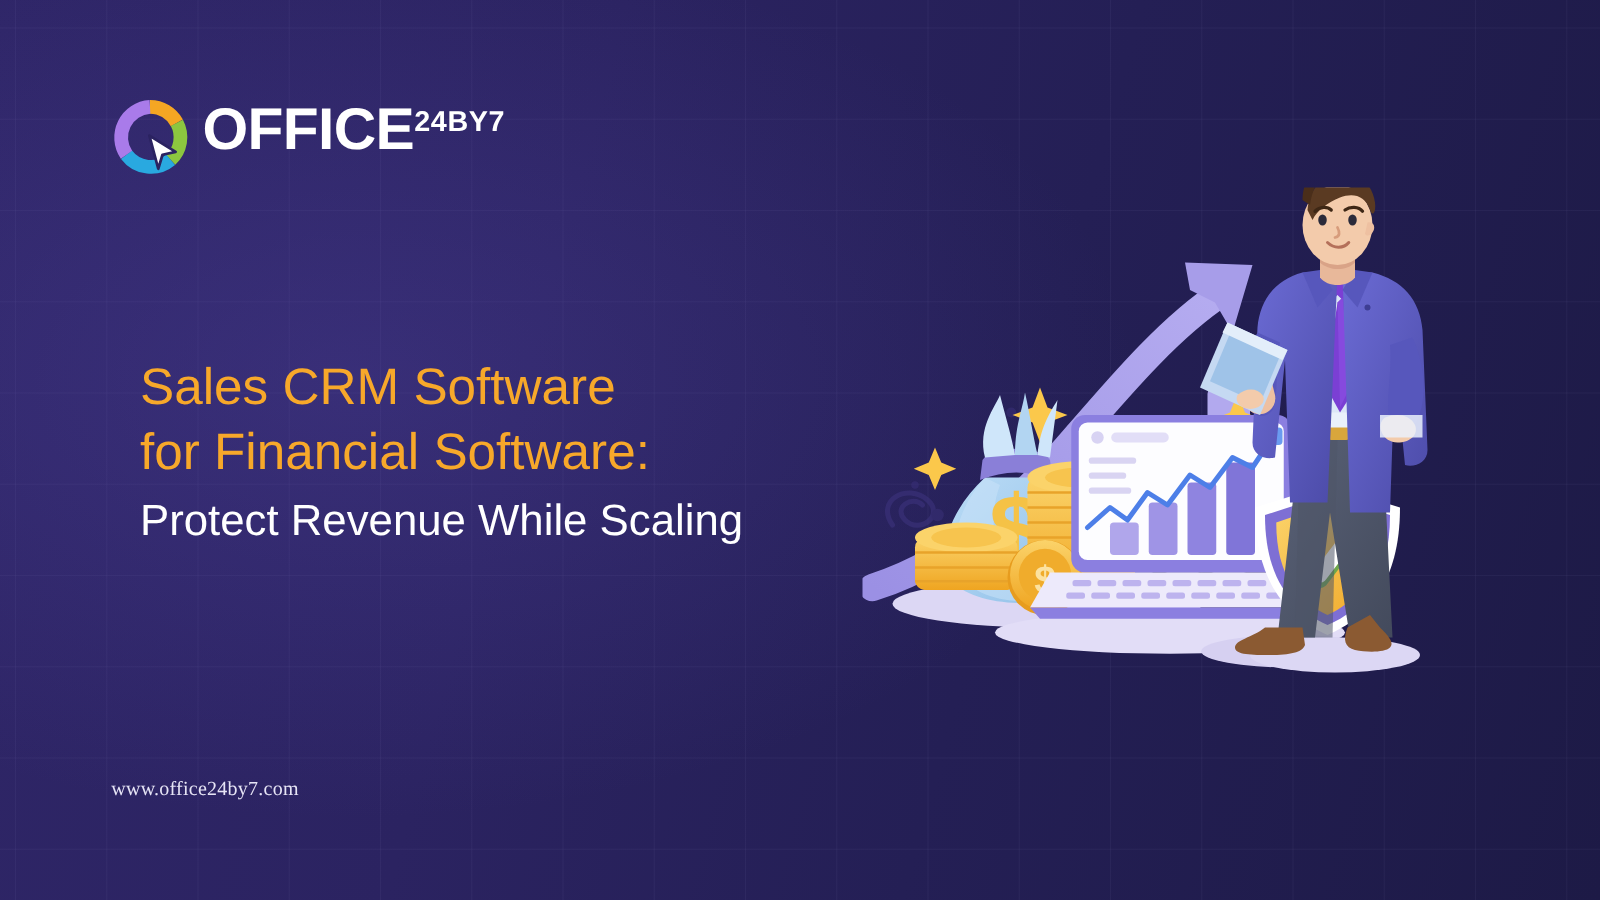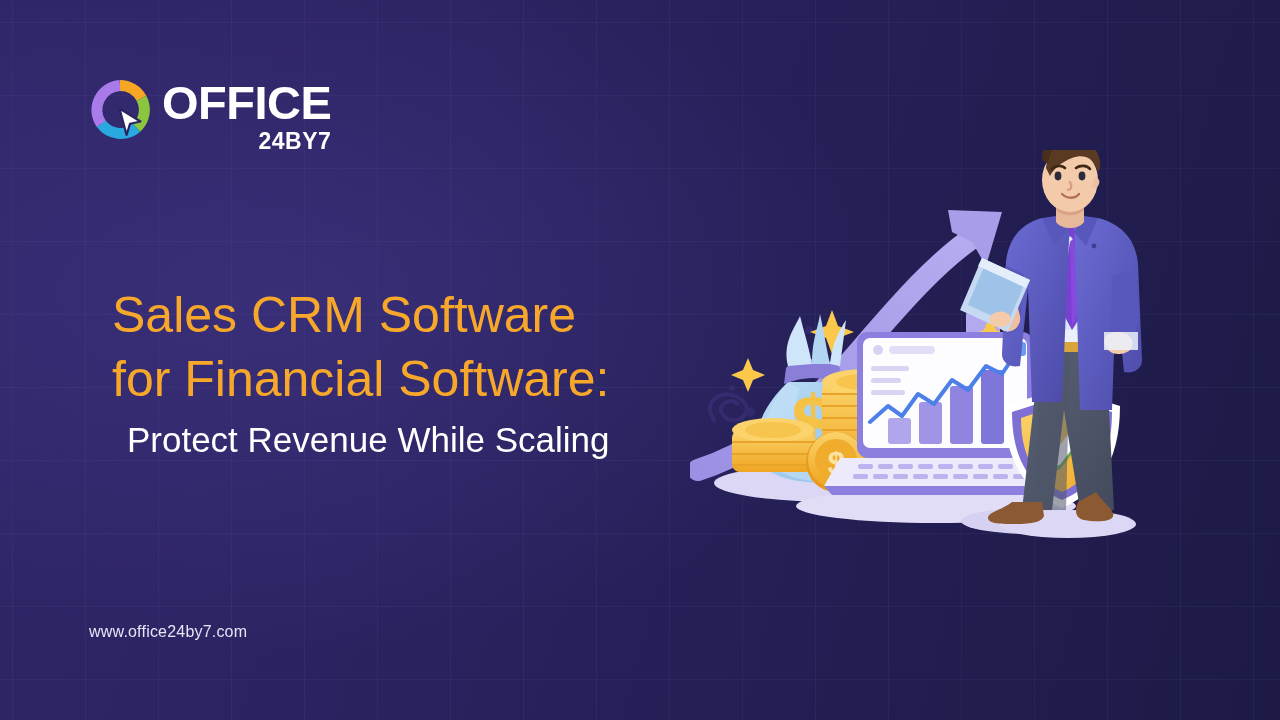--- a/index.html
+++ b/index.html
@@ -34,45 +34,45 @@
     background:radial-gradient(ellipse 70% 70% at 22% 42%, rgba(86,72,170,0.30) 0%, rgba(0,0,0,0) 70%);
     pointer-events:none;
   }
 
   
   .logo{
     position:absolute; left:88px; top:78px;
     display:flex; align-items:flex-start; gap:10px;
   }
   .logo-mark{ width:64px; height:64px; display:block; flex:none; }
-  .logo-words{ display:flex; flex-direction:column; padding-top:3px; }
+  .logo-words{ display:flex; flex-direction:row; padding-top:3px; }
   .logo-office{
     font-size:47px; font-weight:bold; color:#ffffff;
     letter-spacing:-0.5px; line-height:0.93;
   }
   .logo-sub{
     font-size:23px; font-weight:bold; color:#ffffff;
     letter-spacing:0.5px; text-align:right; line-height:1.05; margin-top:4px;
   }
 
   
   .copy{ position:absolute; left:112px; top:283px; }
   .head-line{
-    font-size:50px; font-weight:normal;
+    font-size:41px; font-weight:normal;
     color:#f7a82a; line-height:1.28; white-space:nowrap;
   }
   .sub-line{
     font-size:35px; font-weight:normal;
     color:#ffffff; line-height:1.3; white-space:nowrap; margin-top:6px;text-align:right;
   }
 
   
   .site-url{
     position:absolute; left:89px; top:623px;
-    font-size:16px; color:#e6e4f5; letter-spacing:0.2px;
+    font-size:16px; color:#e6e4f5; letter-spacing:0.2px;font-family:Liberation Serif, serif;
   }
 
   
   .illustration{
     position:absolute; left:690px; top:150px;
     width:472px; height:400px;
   }
   .illustration svg{ width:100%; height:100%; display:block; }
 </style>
 </head>

